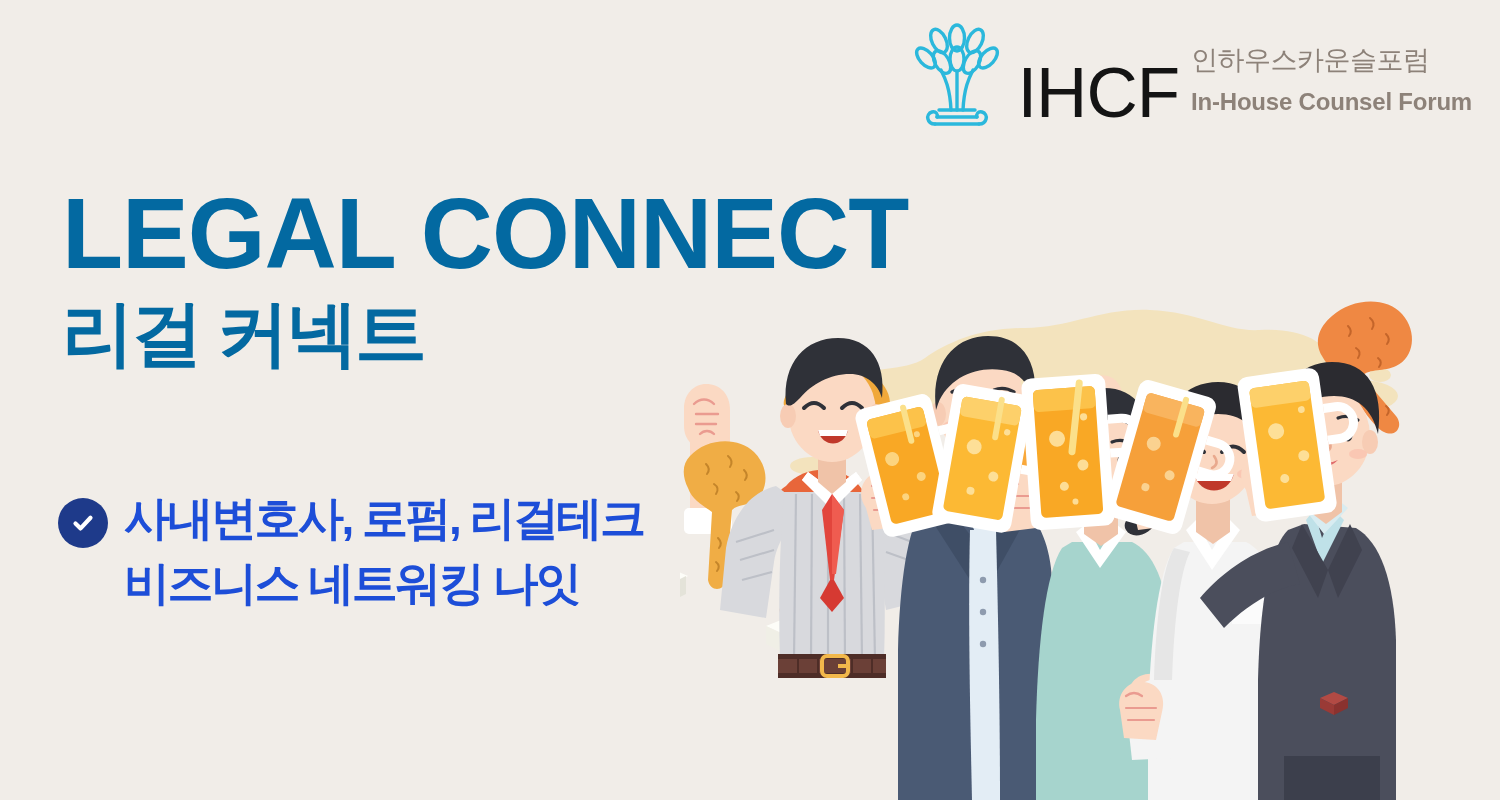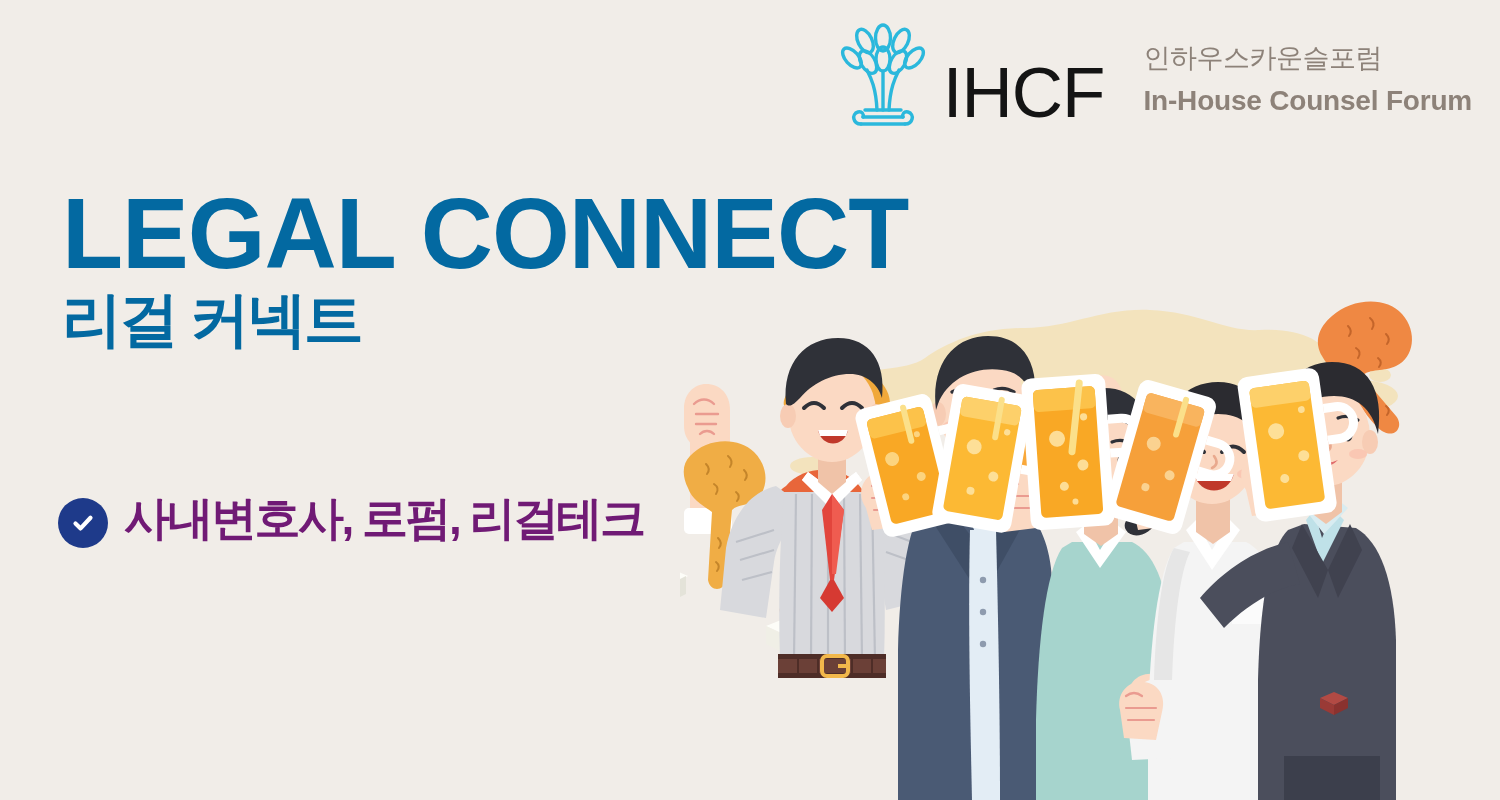--- a/index.html
+++ b/index.html
@@ -21,48 +21,48 @@
     height:110px;
   }
   .logo-mark{ width:92px; height:110px; flex:none; }
   .logo-text{ display:flex; align-items:center; gap:12px; }
   .logo-ihcf{
     font-size:71px; font-weight:normal; color:#141414;
     letter-spacing:-1px; line-height:0.9;
     font-family:"Liberation Sans","DejaVu Sans",sans-serif;
     margin-top:31px;
   }
-  .logo-sub{ display:flex; flex-direction:column; gap:14px; padding-top:6px;margin-left:27px;}
+  .logo-sub{ display:flex; flex-direction:column; gap:14px; padding-top:6px;}
   .logo-sub-ko{ font-size:27px; font-weight:500; color:#8d8279; letter-spacing:-0.5px; line-height:1.05; }
-  .logo-sub-en{ font-size:28px; font-weight:bold; color:#8d8279; letter-spacing:-0.2px; line-height:1.05; }
+  .logo-sub-en{ font-size:24px; font-weight:bold; color:#8d8279; letter-spacing:-0.2px; line-height:1.05; }
 
   
   .headline{
     position:absolute; left:62px; top:186px;
     color:#0369a1;
     font-weight:bold;
     letter-spacing:-2px;
     line-height:0.95;
   }
   .headline-en{ font-size:100px; display:block; letter-spacing:-1px;}
-  .headline-ko{ font-size:60px; display:block; margin-top:10px; letter-spacing:-3px;}
+  .headline-ko{ font-size:72px; display:block; margin-top:18px; letter-spacing:-3px;}
 
   
   .bullet-block{
     position:absolute; left:58px; top:488px;
     display:flex; align-items:flex-start; gap:16px;
   }
   .check-badge{
     width:50px; height:50px; border-radius:50%;
     background:#1e3a8a; flex:none; margin-top:10px;
     display:flex; align-items:center; justify-content:center;
   }
   .bullet-lines{ display:flex; flex-direction:column; gap:4px; }
   .bullet-line{
-    font-size:46px; font-weight:bold; color:#701a75;
+    font-size:46px; font-weight:bold; color:#1d4ed8;
     letter-spacing:-2.5px; line-height:1.32; white-space:nowrap;
   }
 
   
   .illustration{
     position:absolute; right:0; bottom:0;
     width:820px; height:520px;
   }
   .illustration svg{ display:block; width:100%; height:100%; }
 </style>
@@ -117,20 +117,21 @@
   </h1>
 
   <div class="bullet-block">
     <span class="check-badge">
       <svg width="30" height="30" viewBox="0 0 30 30" xmlns="http://www.w3.org/2000/svg">
         <path d="M7.5 15.4 L12.6 20.4 L22.5 9.8" fill="none" stroke="#ffffff" stroke-width="4.2" stroke-linecap="round" stroke-linejoin="round"></path>
       </svg>
     </span>
     <div class="bullet-lines">
       <span class="bullet-line">사내변호사, 로펌, 리걸테크</span>
+      <span class="bullet-line">비즈니스 네트워킹 나잇</span>
     </div>
   </div>
 
   <div class="illustration">
     <svg viewBox="0 0 820 520" xmlns="http://www.w3.org/2000/svg">
       <defs>
         <clipPath id="frame">
             <rect x="0" y="0" width="820" height="520"></rect>
           </clipPath>
       </defs>

